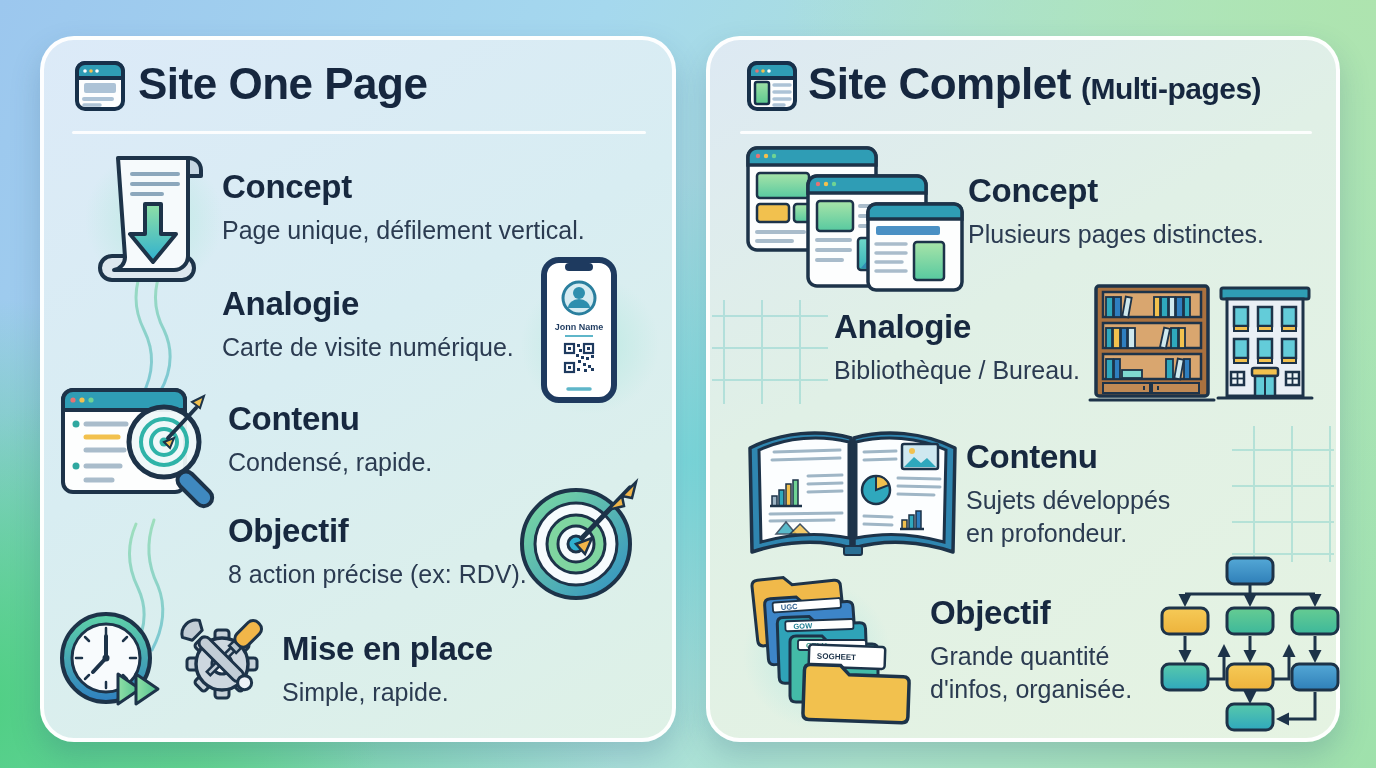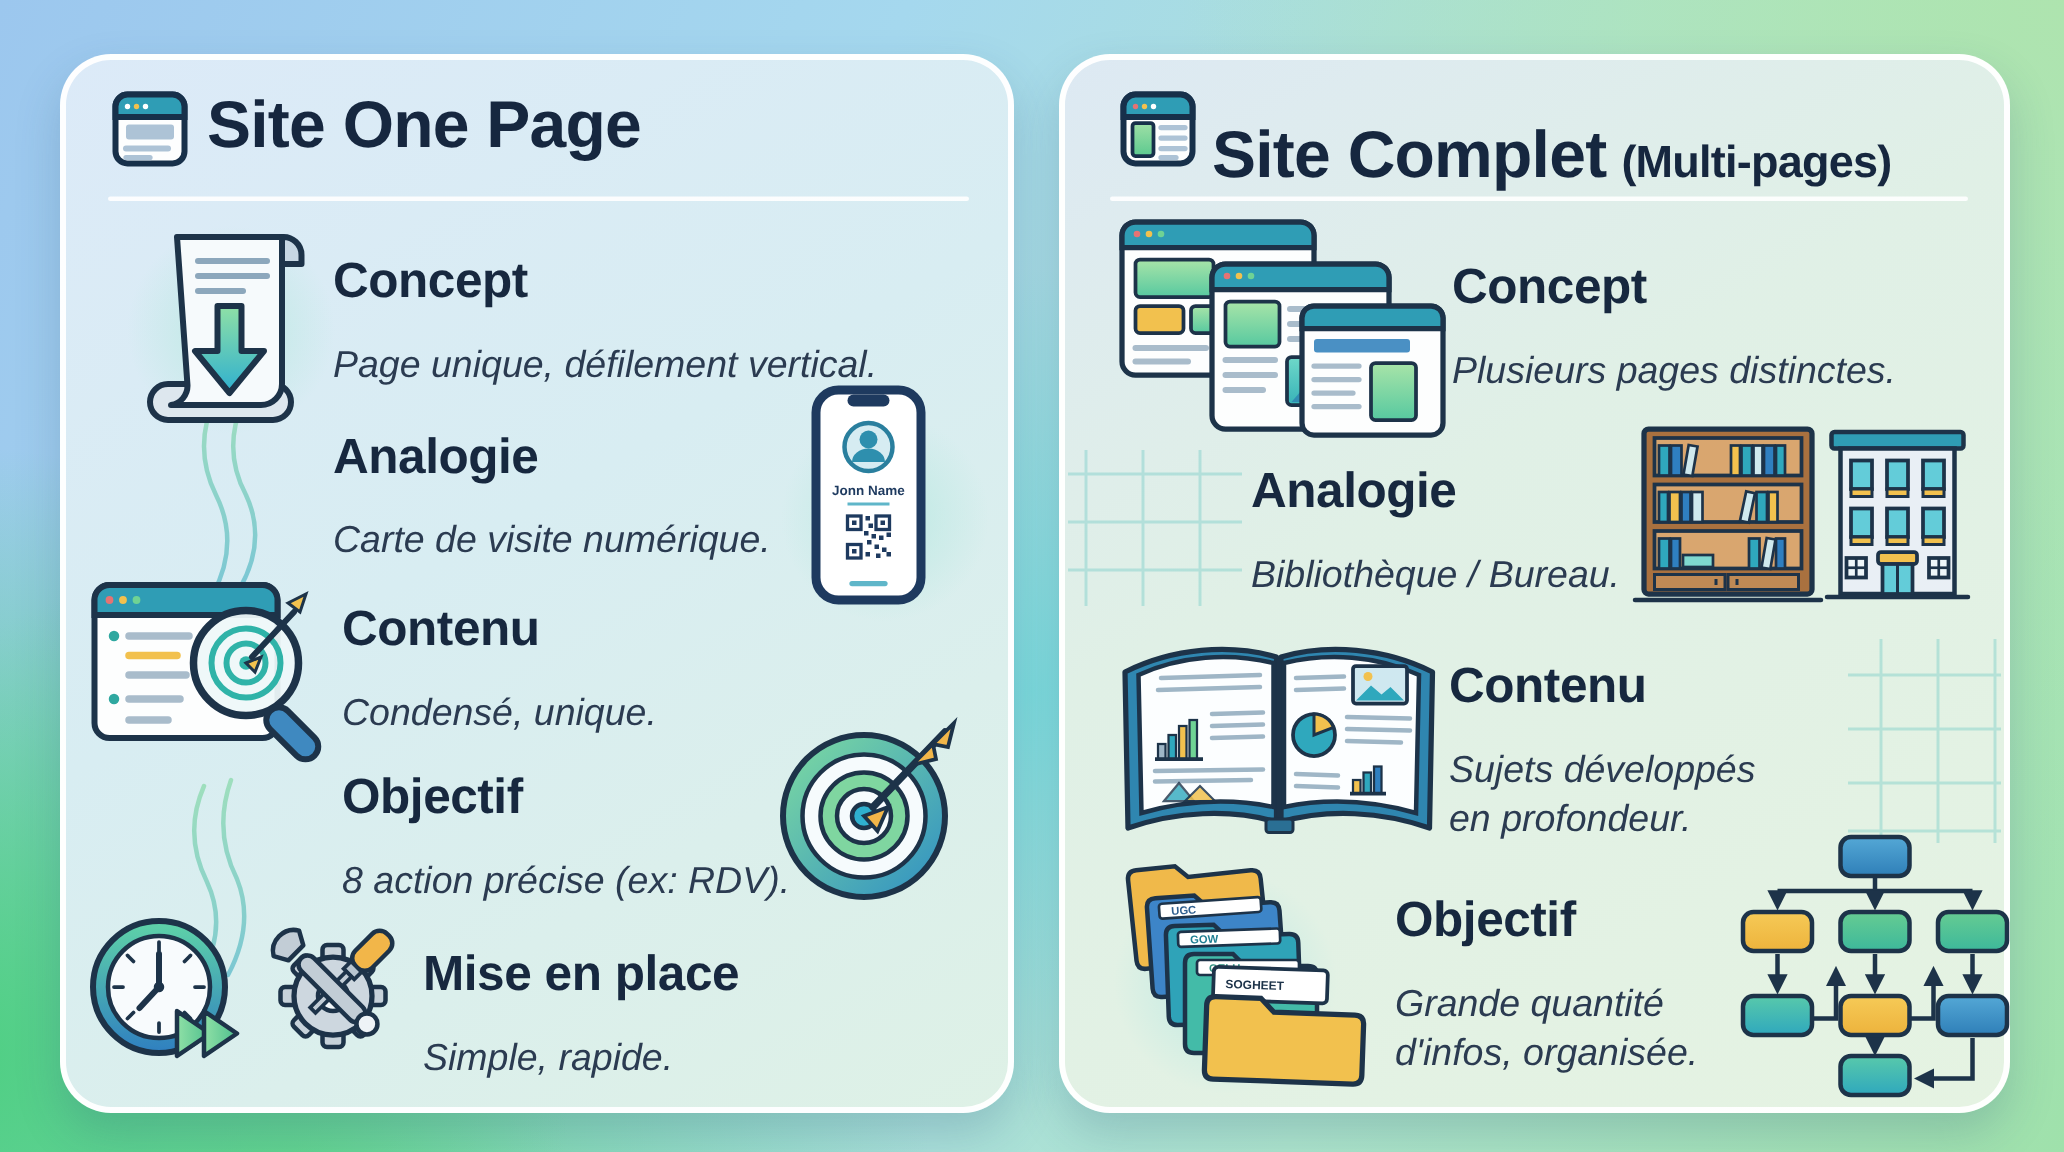--- a/index.html
+++ b/index.html
@@ -19,21 +19,21 @@
     border:4px solid rgba(255,255,255,.95);
     box-shadow:0 14px 30px rgba(43,82,120,.22);
     box-sizing:border-box;
   }
   .panel.left{left:40px;background:linear-gradient(150deg,#dceaf8 0%,#d8edf2 45%,#def1e6 100%);}
   .panel.right{left:706px;width:634px;background:linear-gradient(150deg,#dde9f3 0%,#e0f0e6 40%,#e5f3e2 100%);}
   .ptitle{font-size:44px;font-weight:800;color:#16273f;letter-spacing:-0.5px;line-height:1.1;white-space:nowrap;}
   .ptitle .suffix{font-size:30px;font-weight:800;margin-left:10px;}
   .divider{height:3px;background:rgba(255,255,255,.9);border-radius:2px;}
   .sec-h{margin:0;font-size:33px;font-weight:800;color:#17283f;letter-spacing:-0.3px;}
-  .sec-b{margin:21px 0 0 0;font-size:25px;color:#2b3b51;line-height:1.3;font-style:italic;}
+  .sec-b{margin:8px 0 0 0;font-size:25px;color:#2b3b51;line-height:1.3;}
   .glow{border-radius:50%;background:radial-gradient(circle,#bce9e2 0%,rgba(188,233,226,0) 70%);}
   svg text{font-family:"Liberation Sans",sans-serif;}
 </style>
 </head>
 <body>
 
 <div id="canvas">
 
   <div class="panel left">
 
@@ -142,21 +142,21 @@
     <circle cx="104" cy="60" r="23" fill="none" stroke="#2fb3a8" stroke-width="4"></circle>
     <circle cx="104" cy="60" r="13" fill="none" stroke="#2fb3a8" stroke-width="4"></circle>
     <circle cx="104" cy="60" r="4.5" fill="#2fb3a8"></circle>
     <line x1="136" y1="26" x2="108" y2="56" stroke="#1d3349" stroke-width="4" stroke-linecap="round"></line>
     <path d="M104 60 l10 -4 -4 10 Z" fill="#f2c14e" stroke="#1d3349" stroke-width="2"></path>
     <path d="M132 20 l12 -6 -4 12 Z" fill="#f2c14e" stroke="#1d3349" stroke-width="2"></path>
     <rect x="126" y="86" width="42" height="17" rx="8.5" transform="rotate(45 126 86)" fill="#3f89c0" stroke="#1d3349" stroke-width="4"></rect>
   </svg>
   <div class="abs" style="left:228px;top:400px;width:330px;">
     <h3 class="sec-h">Contenu</h3>
-    <p class="sec-b">Condensé, unique.</p>
+    <p class="sec-b">Condensé, rapide.</p>
   </div>
 
   <div class="abs" style="left:228px;top:512px;width:340px;">
     <h3 class="sec-h">Objectif</h3>
     <p class="sec-b">8 action précise (ex: RDV).</p>
   </div>
   <svg class="abs" style="left:516px;top:478px;" width="126" height="126" viewBox="0 0 126 126">
     <defs>
       <linearGradient id="tg" x1="0" y1="0" x2="1" y2="1">
         <stop offset="0" stop-color="#7fdca0"></stop>
@@ -269,21 +269,21 @@
     <path d="M3 11 a8 8 0 0 1 8-8 h30 a8 8 0 0 1 8 8 v7 H3 Z" fill="#2f9db5" stroke="#17304a" stroke-width="4"></path>
     <circle cx="11" cy="11" r="1.8" fill="#e57373"></circle>
       <circle cx="17" cy="11" r="1.8" fill="#f2c14e"></circle>
       <circle cx="23" cy="11" r="1.8" fill="#fff"></circle>
     <rect x="9" y="22" width="14" height="22" rx="2" fill="url(#hg)" stroke="#17304a" stroke-width="2.5"></rect>
     <line x1="28" y1="25" x2="44" y2="25" stroke="#adc3d6" stroke-width="3.5" stroke-linecap="round"></line>
     <line x1="28" y1="32" x2="44" y2="32" stroke="#adc3d6" stroke-width="3.5" stroke-linecap="round"></line>
     <line x1="28" y1="39" x2="44" y2="39" stroke="#adc3d6" stroke-width="3.5" stroke-linecap="round"></line>
     <line x1="28" y1="45" x2="38" y2="45" stroke="#adc3d6" stroke-width="3.5" stroke-linecap="round"></line>
   </svg>
-  <div class="abs ptitle" style="left:808px;top:60px;margin-top:20px;">
+  <div class="abs ptitle" style="left:808px;top:60px;">
     <span>Site Complet</span><span class="suffix">(Multi-pages)</span>
   </div>
   <div class="abs divider" style="left:740px;top:131px;width:572px;"></div>
 
   <svg class="abs" style="left:746px;top:146px;" width="218" height="148" viewBox="0 0 218 148">
     <defs>
       <linearGradient id="wgr" x1="0" y1="0" x2="0" y2="1">
         <stop offset="0" stop-color="#a8e4a8"></stop>
           <stop offset="1" stop-color="#57c9a0"></stop>
       </linearGradient>

